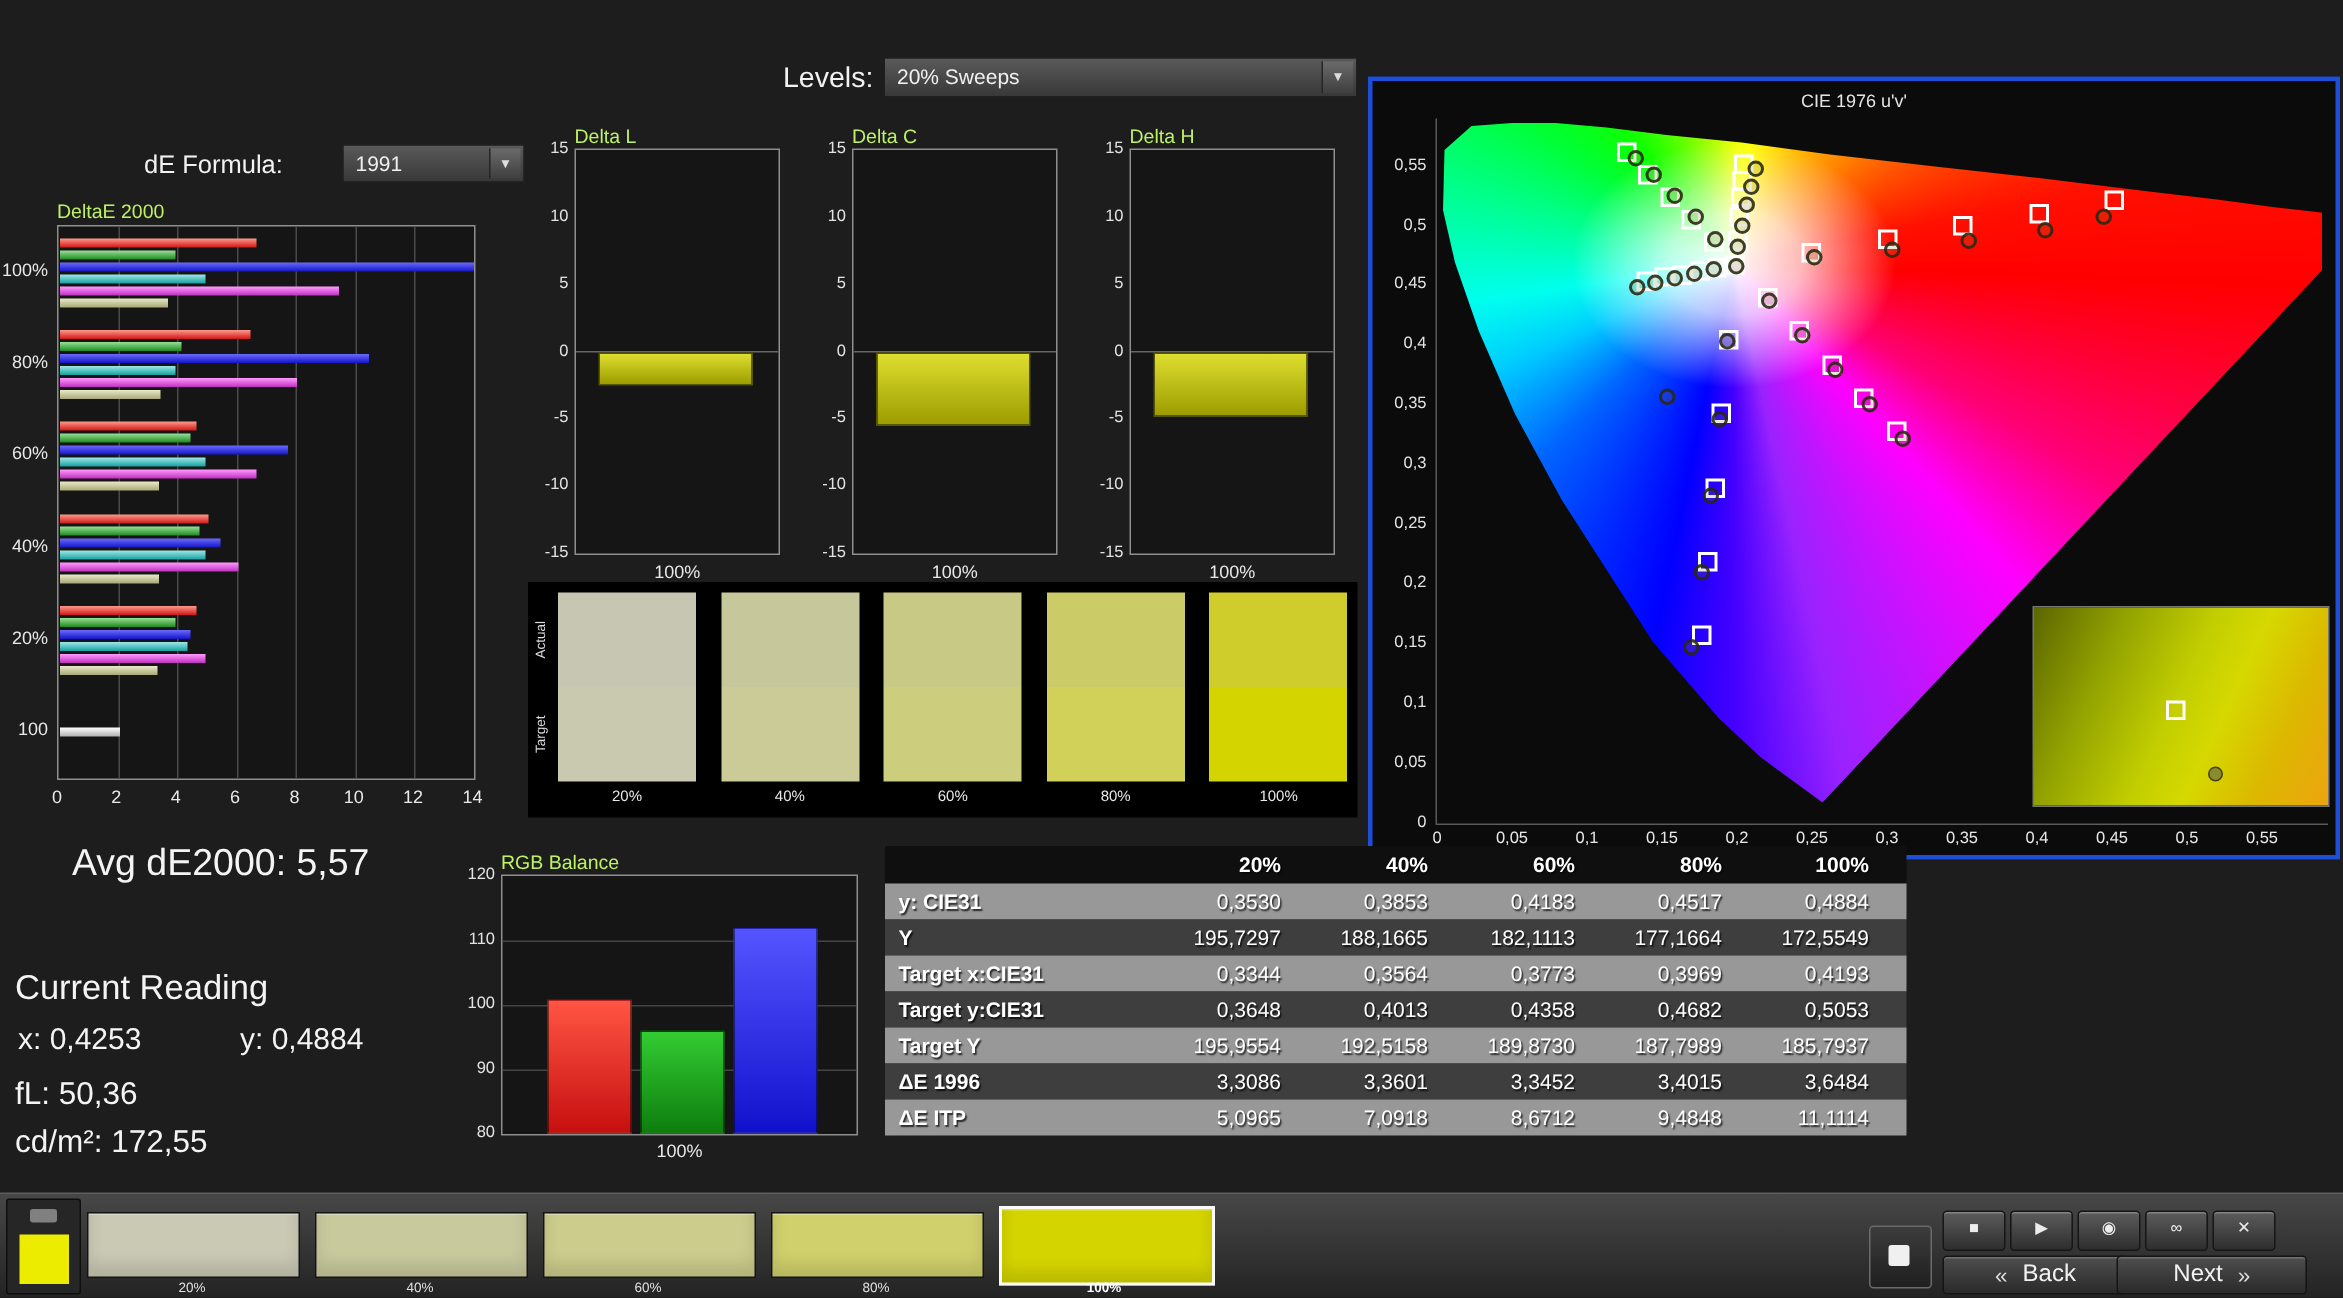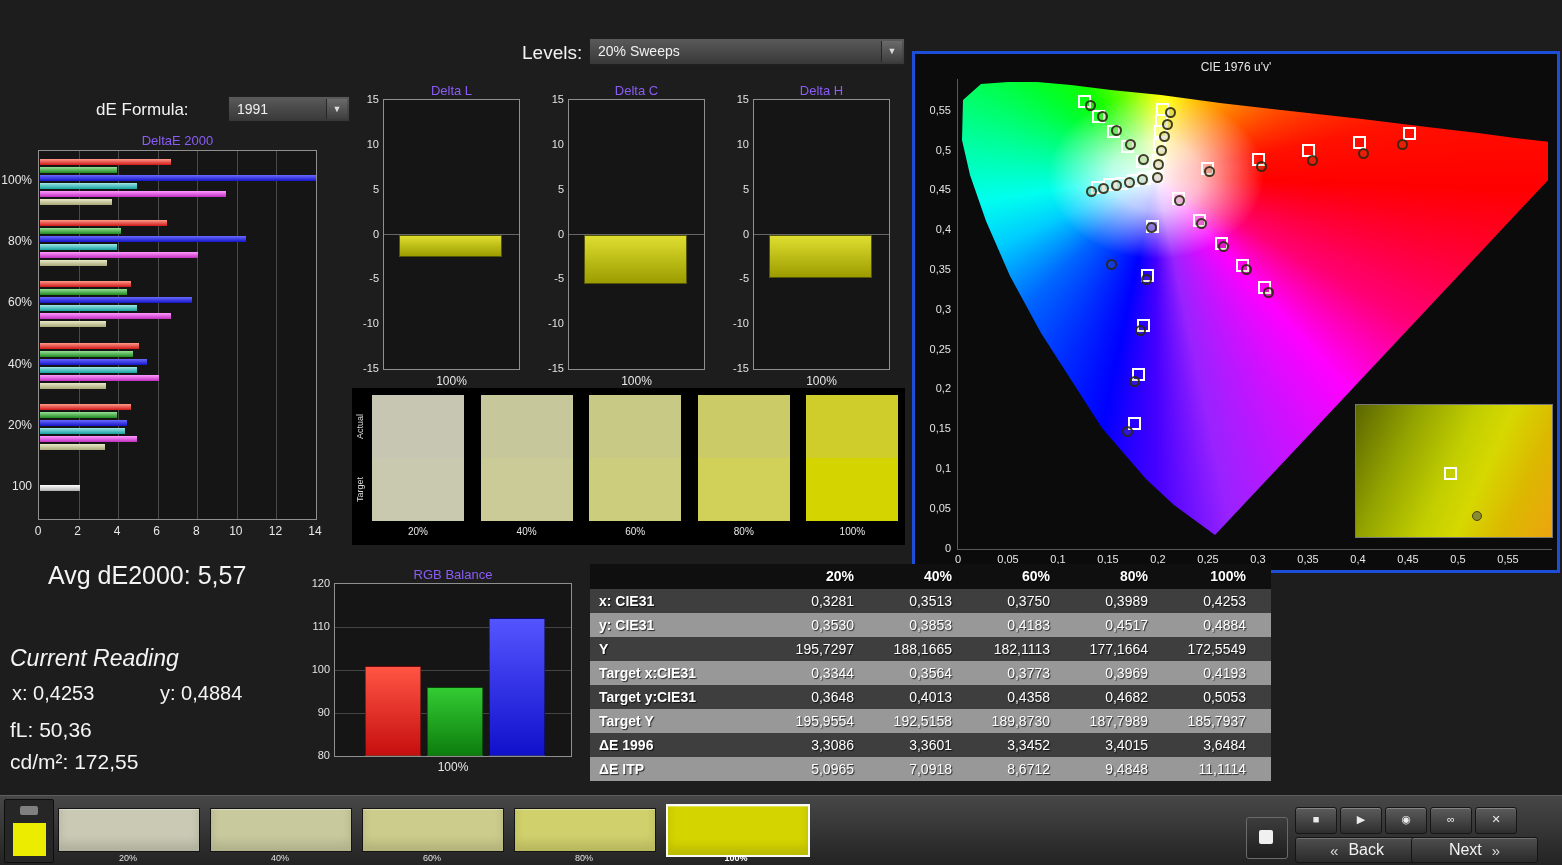--- a/index.html
+++ b/index.html
@@ -6,21 +6,21 @@
   body{width:1562px;height:865px;overflow:hidden;font-family:"Liberation Sans",sans-serif;}
   #root{position:absolute;width:1562px;height:865px;background:#1d1d1d;overflow:hidden;}
   .page-title{position:absolute;left:8px;top:26px;font-size:34px;color:#efefef;letter-spacing:1px;}
   .lbl{position:absolute;color:#f2f2f2;}
   .de-lbl{left:96px;top:100px;font-size:17px;}
   .levels-lbl{left:522px;top:42px;font-size:19px;}
   .dropdown{position:absolute;background:linear-gradient(#5a5a5a,#383838);border:1px solid #1f1f1f;color:#f0f0f0;font-size:14px;box-sizing:border-box;padding-left:8px;}
   .de-dd{left:228px;top:96px;width:122px;height:26px;line-height:24px;}
   .levels-dd{left:589px;top:38px;width:316px;height:27px;line-height:25px;}
   .dd-arrow{position:absolute;right:2px;top:2px;bottom:2px;width:20px;background:linear-gradient(#6a6a6a,#3f3f3f);text-align:center;font-size:9px;line-height:21px;color:#ddd;border-left:1px solid #262626;}
-  .chart-title{position:absolute;text-align:center;font-size:13px;color:#8b5cf6;}
+  .chart-title{position:absolute;font-size:13px;color:#bef264;}
   .plot{position:absolute;background:#151515;border:1px solid #8f8f8f;overflow:hidden;box-sizing:content-box;}
   .axis-col{position:absolute;}
   .axis-row{position:absolute;}
   .tick-label{position:absolute;font-size:12px;color:#e8e8e8;text-align:center;}
   .tick-label-r{position:absolute;right:2px;font-size:11px;color:#e2e2e2;}
   .de-ylab{position:absolute;right:3px;font-size:12px;color:#e8e8e8;}
   .vgrid{position:absolute;top:0;bottom:0;width:1px;background:#4a4a4a;}
   .hgrid{position:absolute;left:0;right:0;height:1px;background:#444;}
   .hbar{position:absolute;left:1px;height:6px;}
   .deltae{position:absolute;left:0;top:133px;width:336px;height:412px;}
@@ -327,21 +327,21 @@
         <div class="marker-circle" style="left: 305.2px; top: 208.408px;"></div>
         <div class="marker-circle" style="left: 148px; top: 180.468px;"></div>
       </div>
     <div class="cie-inset">
       <div class="marker-square" style="left:88px;top:62px;"></div>
       <div class="inset-circle" style="left:116px;top:106px;"></div>
     </div>
   </div>
 
   <div class="stat" style="left:48px;top:561px;font-size:25px;">Avg dE2000: 5,57</div>
-  <div class="stat" style="left:10px;top:645px;font-size:23px;font-style:italic;">Current Reading</div>
+  <div class="stat" style="left:10px;top:645px;font-size:23px;">Current Reading</div>
   <div class="stat" style="left:12px;top:682px;font-size:20px;">x: 0,4253</div>
   <div class="stat" style="left:160px;top:682px;font-size:20px;">y: 0,4884</div>
   <div class="stat" style="left:10px;top:718px;font-size:21px;">fL: 50,36</div>
   <div class="stat" style="left:10px;top:750px;font-size:21px;">cd/m²: 172,55</div>
 
   <div class="rgb">
     <div class="chart-title" style="left:24px;top:2px;width:238px;">RGB Balance</div>
     <div class="axis-col" style="left:0;top:18px;width:22px;height:173px;">
         <div class="tick-label-r" style="top: -6px;">120</div>
         <div class="tick-label-r" style="top: 37px;">110</div>
@@ -361,28 +361,20 @@
   </div>
 
   <div class="rtable">
       <div class="trow thead">
         <div class="tcell tlabel"></div>
         <div class="tcell tval">20%</div>
         <div class="tcell tval">40%</div>
         <div class="tcell tval">60%</div>
         <div class="tcell tval">80%</div>
         <div class="tcell tval">100%</div>
-      </div>
-      <div class="trow row-dark">
-        <div class="tcell tlabel">x: CIE31</div>
-        <div class="tcell tval">0,3281</div>
-        <div class="tcell tval">0,3513</div>
-        <div class="tcell tval">0,3750</div>
-        <div class="tcell tval">0,3989</div>
-        <div class="tcell tval">0,4253</div>
       </div>
       <div class="trow row-light">
         <div class="tcell tlabel">y: CIE31</div>
         <div class="tcell tval">0,3530</div>
         <div class="tcell tval">0,3853</div>
         <div class="tcell tval">0,4183</div>
         <div class="tcell tval">0,4517</div>
         <div class="tcell tval">0,4884</div>
       </div>
       <div class="trow row-dark">

